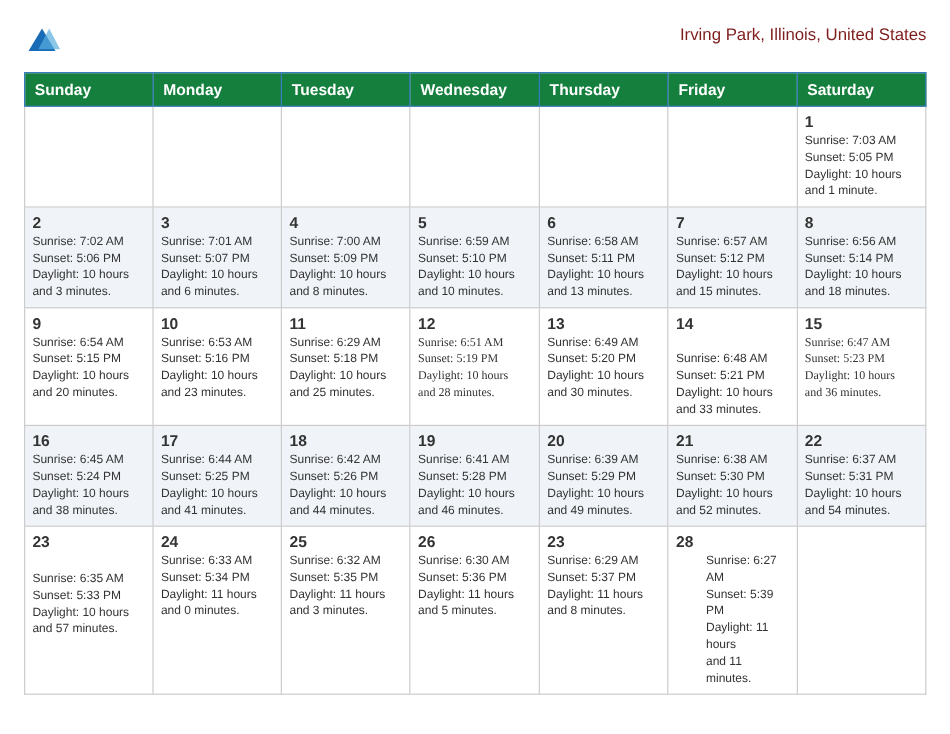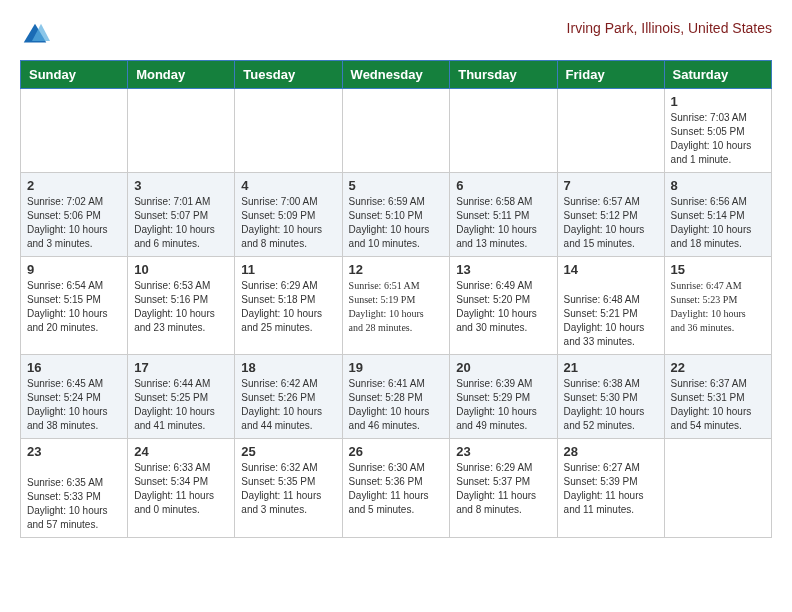--- a/index.html
+++ b/index.html
@@ -315,21 +315,21 @@
         </td>
         <td>
           <span class="day-num">23</span>
           <div class="day-info" style="white-space: pre-line;">Sunrise: 6:29 AM
 Sunset: 5:37 PM
 Daylight: 11 hours
 and 8 minutes.</div>
         </td>
         <td>
           <span class="day-num">28</span>
-          <div class="day-info" style="white-space: pre-line;">Sunrise: 6:27 AM
+          <div class="day-info" style="white-space: pre-line; margin-left: 25px;">Sunrise: 6:27 AM
 Sunset: 5:39 PM
 Daylight: 11 hours
 and 11 minutes.</div>
         </td>
         <td class="empty-cell"></td>
       </tr>
     </tbody>
 </table>
 
 </body></html>

